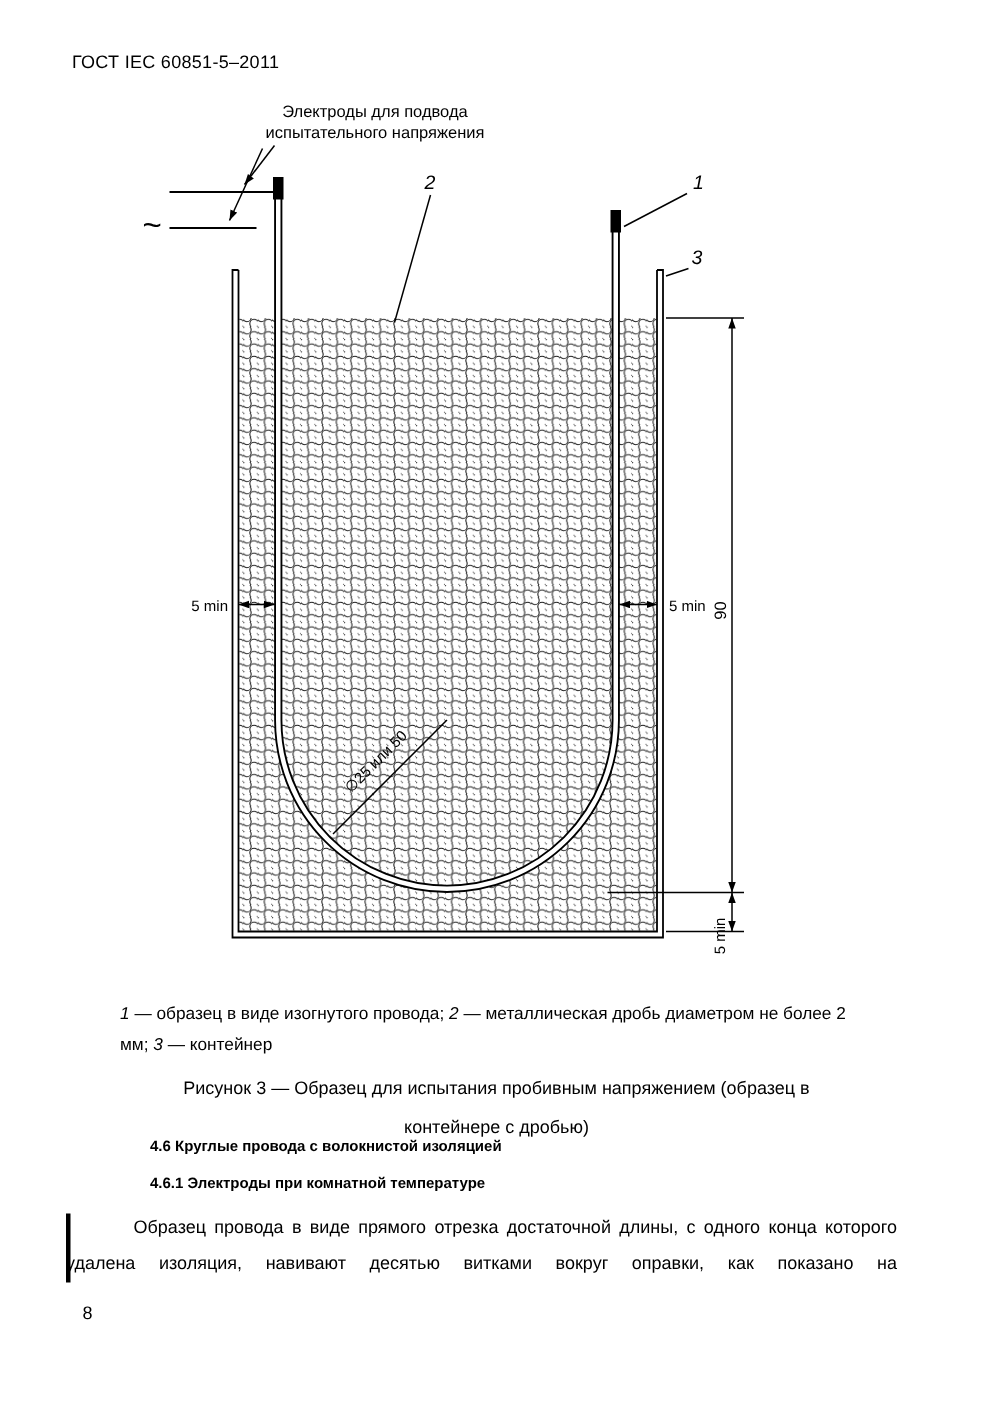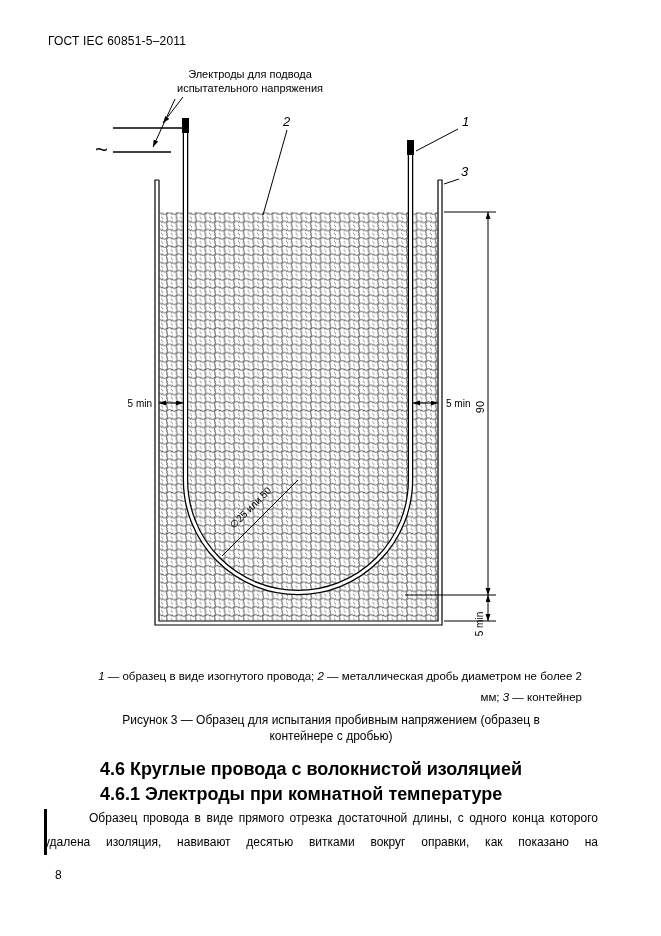--- a/index.html
+++ b/index.html
@@ -3,24 +3,24 @@
 <meta charset="utf-8">
 <style>
   html,body{margin:0;padding:0}
   body{
     width:661px;height:936px;background:#ffffff;position:relative;
     font-family:"Liberation Sans",sans-serif;color:#000;overflow:hidden;
   }
   .doc-header{position:absolute;left:48px;top:34px;font-size:12px;letter-spacing:.2px}
   .diagram{position:absolute;left:95px;top:62px}
   svg text{font-family:"Liberation Sans",sans-serif;fill:#000}
-  .legend{position:absolute;left:80px;top:666px;width:502px;text-align:right;font-size:11.5px;line-height:21px}
+  .legend{position:absolute;left:80px;top:666px;width:502px;text-align:left;font-size:11.5px;line-height:21px}
   .legend i{font-style:italic}
-  .fig-title{position:absolute;left:100px;top:712px;width:462px;text-align:center;font-size:12px;line-height:16px}
-  .heading{position:absolute;left:100px;font-weight:bold;font-size:18px}
+  .fig-title{position:absolute;left:100px;top:712px;width:462px;text-align:center;font-size:12px;line-height:26px}
+  .heading{position:absolute;left:100px;font-weight:bold;font-size:10px}
   .h46{top:759px}
   .h461{top:784px}
   .body-par{position:absolute;left:44px;top:806px;width:554px;font-size:12px;line-height:24px;
     text-align:justify;text-align-last:justify;text-indent:45px}
   .change-bar{position:absolute;left:44px;top:809px;width:3px;height:46px;background:#000}
   .page-num{position:absolute;left:55px;top:868px;font-size:12px}
 </style>
 </head>
 <body>
 

